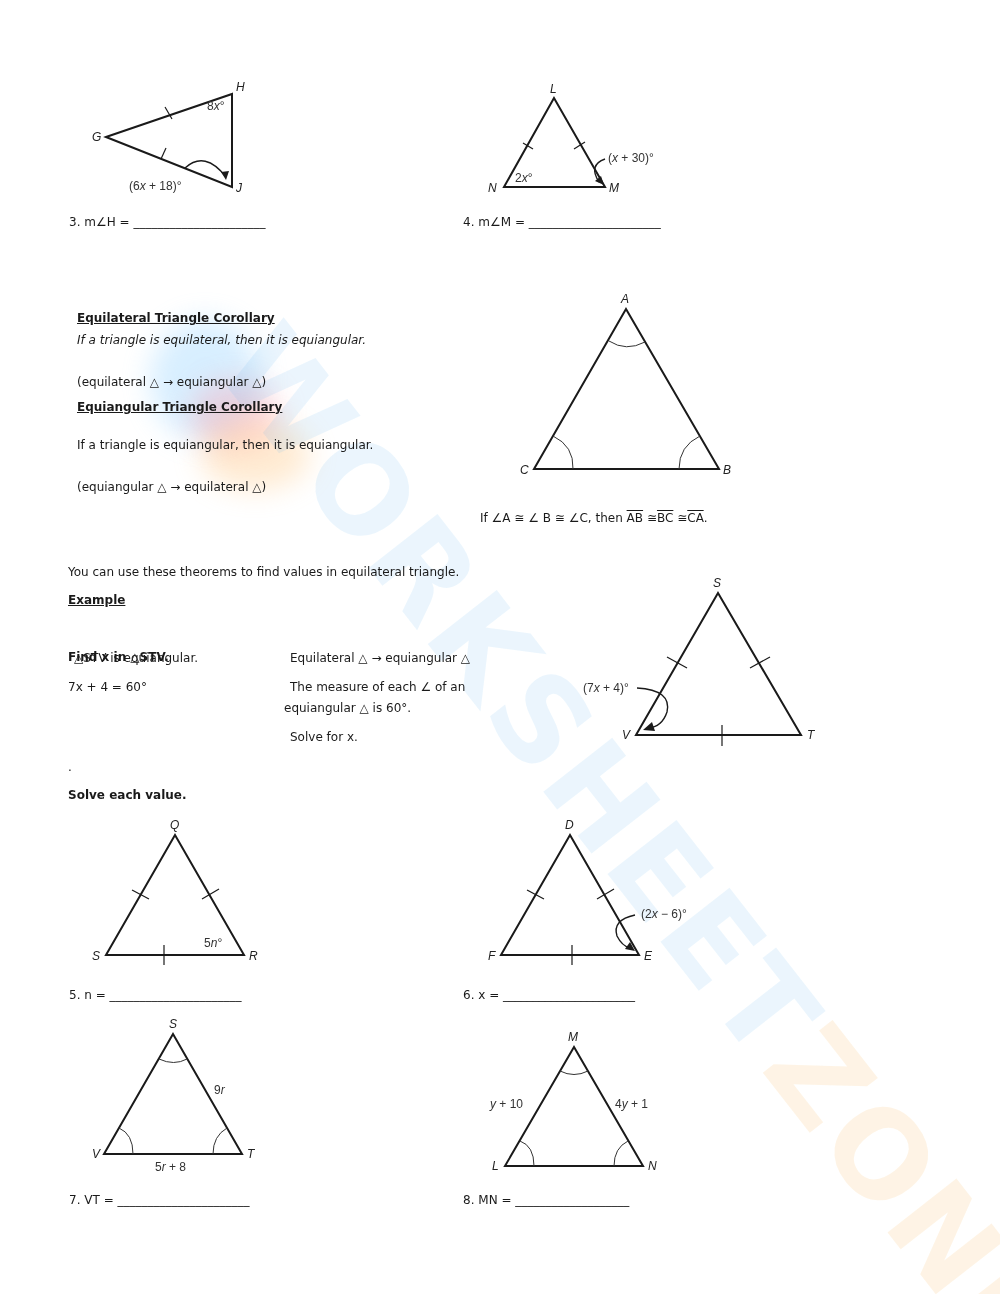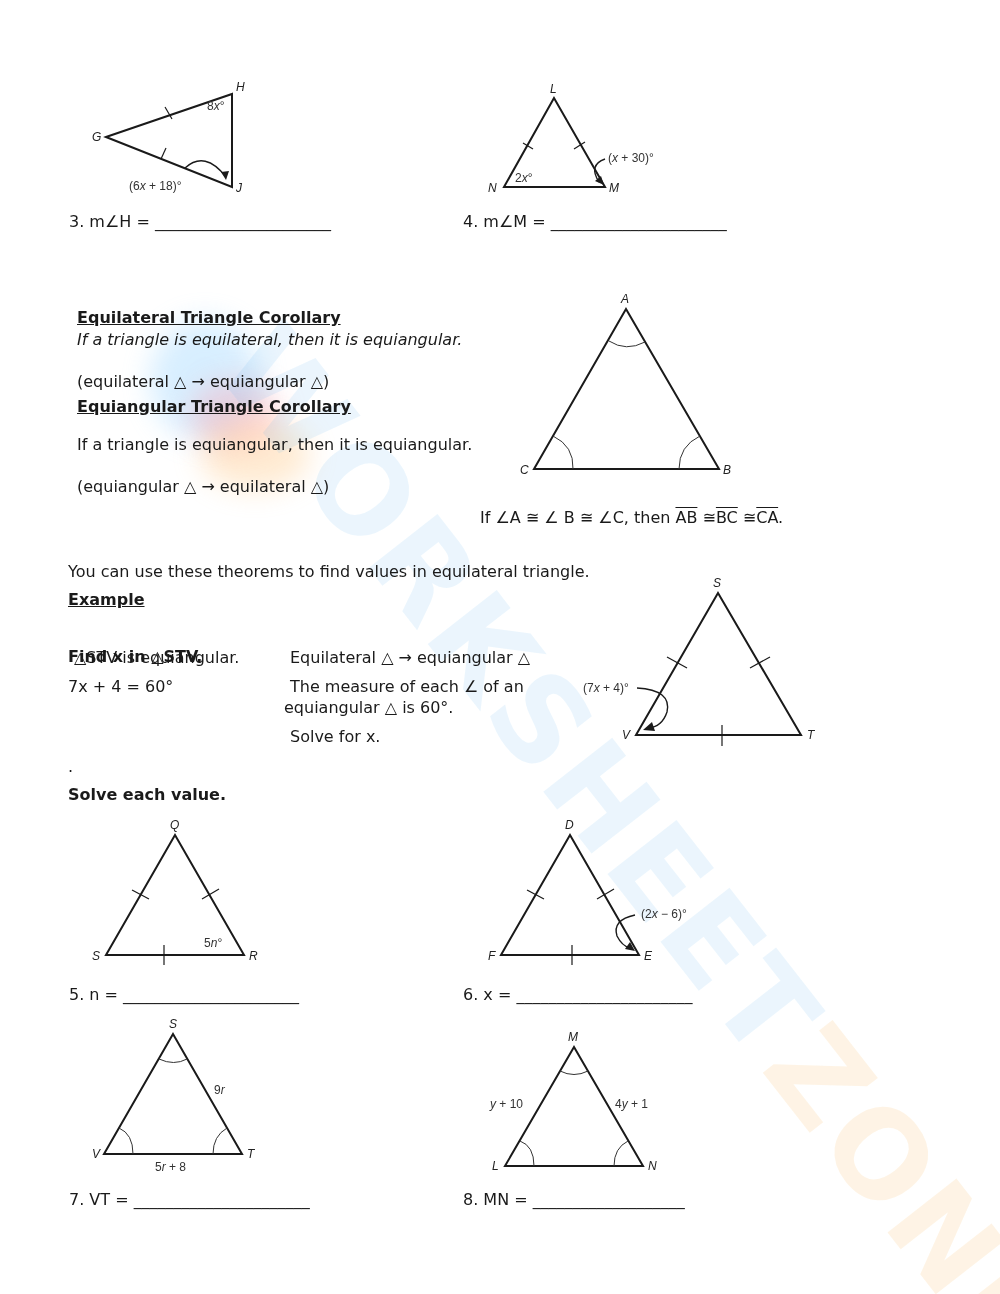--- a/index.html
+++ b/index.html
@@ -1,19 +1,19 @@
 <!DOCTYPE html>
 <html><head>
 <meta charset="utf-8">
 <style>
   html, body { margin: 0; padding: 0; background: #ffffff; }
   body { width: 1000px; height: 1294px; position: relative; overflow: hidden;
          font-family: "DejaVu Sans", sans-serif; color: #1a1a1a; }
   .abs { position: absolute; }
-  .txt { font-size: 16px; line-height: 20px; white-space: nowrap; }
+  .txt { font-size: 12px; line-height: 20px; white-space: nowrap; }
   .bold { font-weight: bold; }
   .ul { text-decoration: underline; text-align: center; }
   .lbl { font-family: "Liberation Sans", sans-serif; font-style: italic; font-size: 12px; fill: #222; }
   .ann { font-family: "Liberation Sans", sans-serif; font-size: 12px; fill: #333; }
   svg { position: absolute; overflow: visible; }
   .ovl { text-decoration: overline; }
   .watermark { position: absolute; left: 300px; top: 300px; width: 700px; height: 200px;
                transform: rotate(52deg); transform-origin: 0 0; pointer-events: none;
                font-family: "DejaVu Sans", sans-serif; font-weight: bold; font-size: 120px;
                letter-spacing: 4px; opacity: 0.12; }

